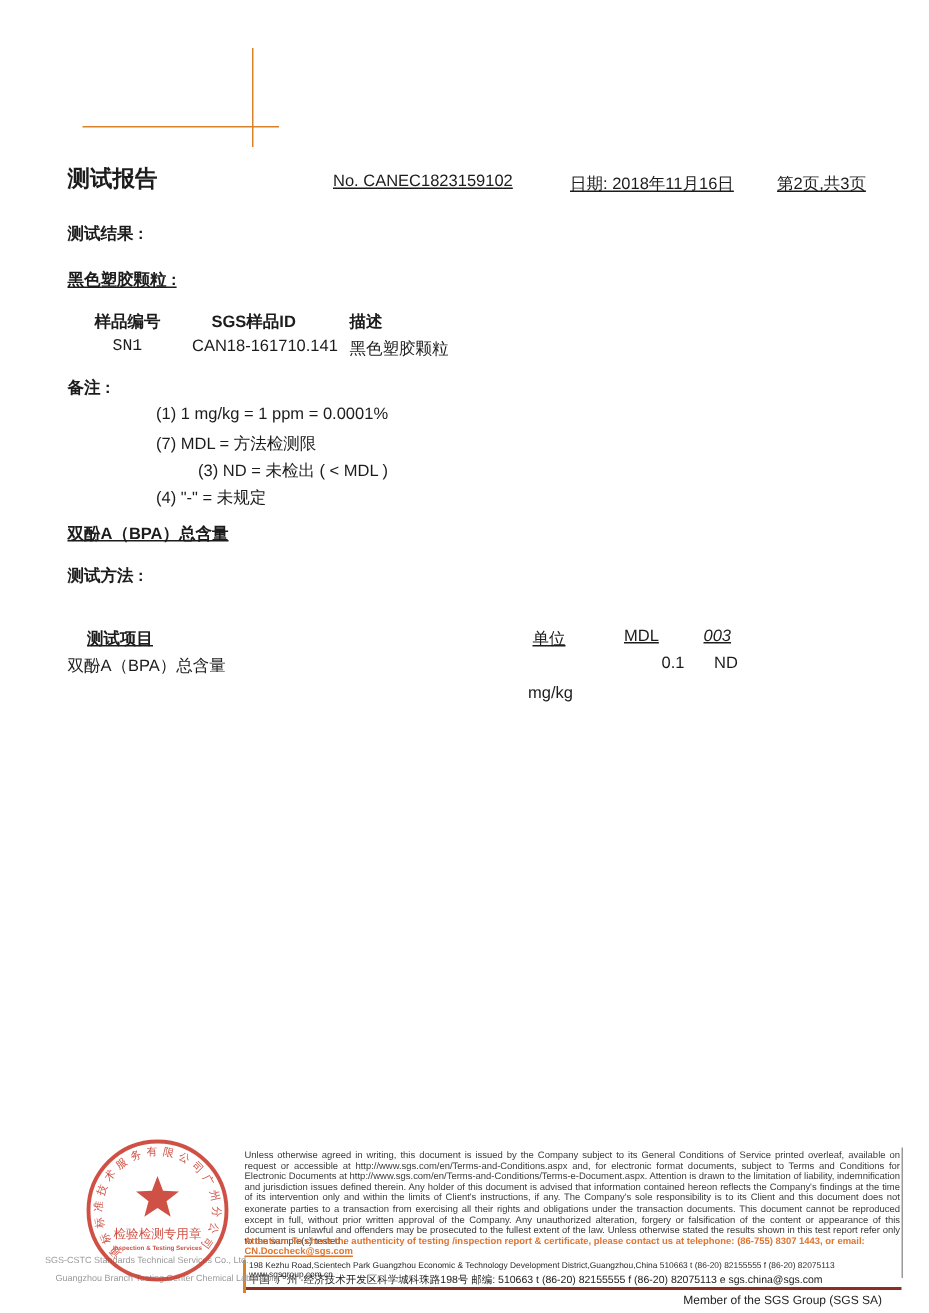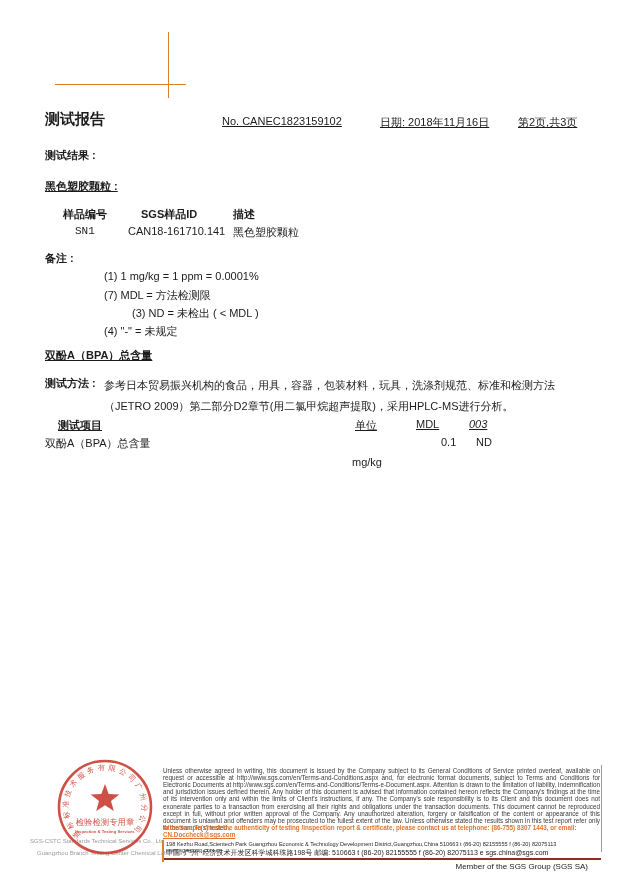--- a/index.html
+++ b/index.html
@@ -63,21 +63,20 @@
   <div class="abs small-label" style="left:45px; top:251px;">备注 :</div>
   <div>
     <span class="abs body-txt" style="left:104px; top:270px;">(1) 1 mg/kg = 1 ppm = 0.0001%</span>
     <span class="abs body-txt" style="left:104px; top:288px;">(7) MDL = 方法检测限</span>
     <span class="abs body-txt" style="left:104px; top:306px;margin-left:28px;">(3) ND = 未检出 ( &lt; MDL )</span>
     <span class="abs body-txt" style="left:104px; top:324px;">(4) "-" = 未规定</span>
   </div>
 
   <div class="abs small-label u" style="left:45px; top:348px;">双酚A（BPA）总含量</div>
   <div class="abs small-label" style="left:45px; top:376px;">测试方法 :</div>
-  <div class="method-text">参考日本贸易振兴机构的食品，用具，容器，包装材料，玩具，洗涤剂规范、标准和检测方法（JETRO 2009）第二部分D2章节(用二氯甲烷超声提取)，采用HPLC-MS进行分析。</div>
 
   <div>
     <span class="abs body-txt u bold" style="left:58px;  top:418px;">测试项目</span>
     <span class="abs body-txt u" style="left:355px; top:418px;">单位</span>
     <span class="abs body-txt u" style="left:416px; top:418px;">MDL</span>
     <span class="abs body-txt u i" style="left:469px; top:418px;">003</span>
     <span class="abs body-txt" style="left:45px;  top:436px;">双酚A（BPA）总含量</span>
     <span class="abs body-txt" style="left:352px; top:456px;text-align:right;">mg/kg</span>
     <span class="abs body-txt" style="left:421px; top:436px;padding-left:20px;">0.1</span>
     <span class="abs body-txt" style="left:476px; top:436px;">ND</span>

